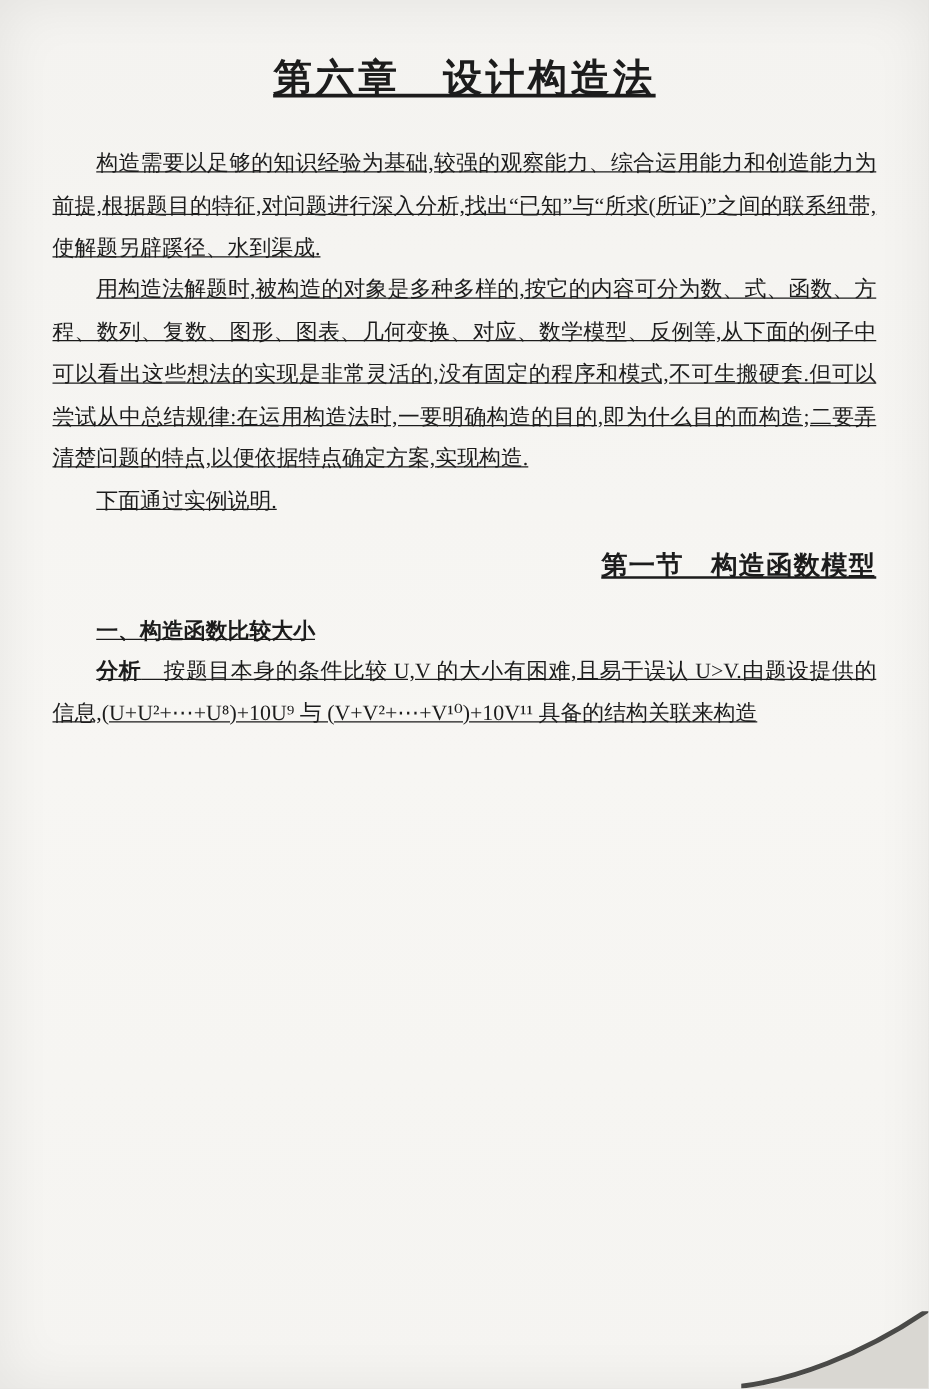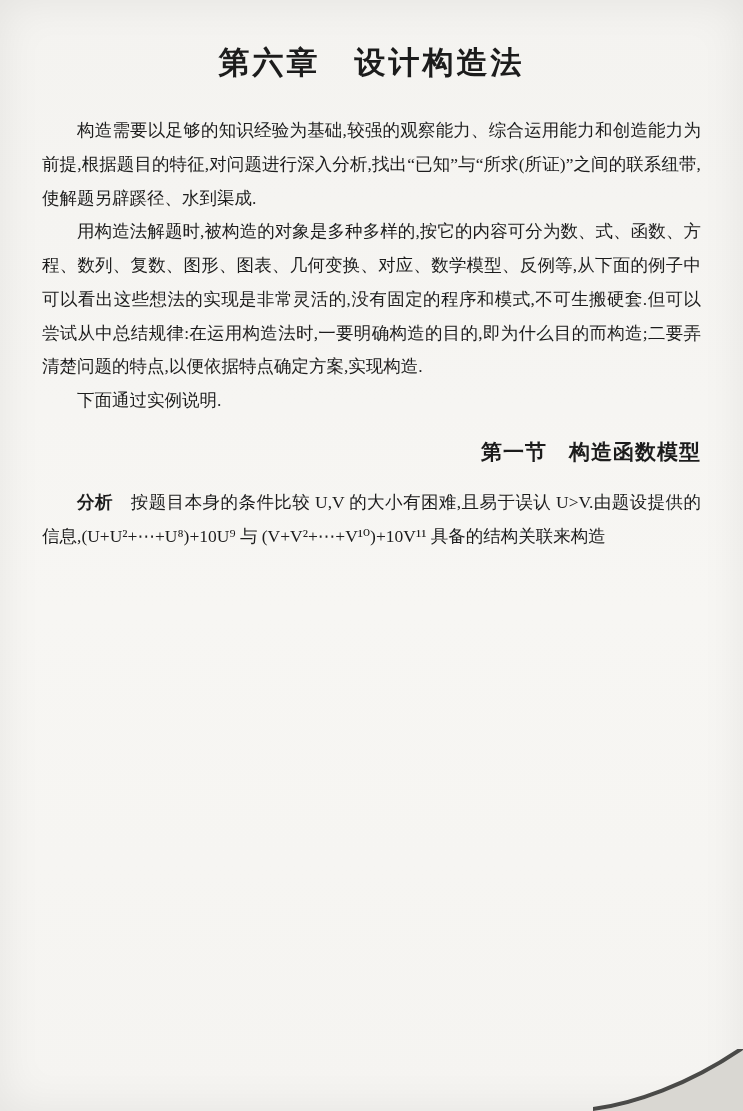--- a/index.html
+++ b/index.html
@@ -12,20 +12,21 @@
     width: 743px;
     height: 1111px;
     margin: 0 auto;
     box-sizing: border-box;
     padding: 34px 42px 20px 42px;
     background: linear-gradient(180deg, #f4f3f0 0%, #f7f6f3 55%, #f5f4f1 100%);
     box-shadow: inset 0 0 45px rgba(0,0,0,0.07);
     font-family: "Liberation Serif", "DejaVu Serif", serif;
     color: #1c1c1c;
     overflow: hidden;
+    text-decoration: underline;
   }
   .chapter-title {
     margin: 8px 0 30px 0;
     text-align: center;
     font-size: 31px;
     font-weight: 700;
     letter-spacing: 3px;
   }
   .body-text {
     font-size: 17.5px;
@@ -72,20 +73,21 @@
 
   <div class="body-text">
     <p class="para">构造需要以足够的知识经验为基础,较强的观察能力、综合运用能力和创造能力为前提,根据题目的特征,对问题进行深入分析,找出“已知”与“所求(所证)”之间的联系纽带,使解题另辟蹊径、水到渠成.</p>
     <p class="para">用构造法解题时,被构造的对象是多种多样的,按它的内容可分为数、式、函数、方程、数列、复数、图形、图表、几何变换、对应、数学模型、反例等,从下面的例子中可以看出这些想法的实现是非常灵活的,没有固定的程序和模式,不可生搬硬套.但可以尝试从中总结规律:在运用构造法时,一要明确构造的目的,即为什么目的而构造;二要弄清楚问题的特点,以便依据特点确定方案,实现构造.</p>
     <p class="para">下面通过实例说明.</p>
   </div>
 
   <h2 class="section-title">第一节　构造函数模型</h2>
 
 
+  <h3 class="subsection-title">一、构造函数比较大小</h3>
 
   <div class="body-text">
     <p class="para"><span class="bold-label">分析</span><span>　按题目本身的条件比较 U,V 的大小有困难,且易于误认 U&gt;V.由题设提供的信息,(U+U²+⋯+U⁸)+10U⁹ 与 (V+V²+⋯+V¹⁰)+10V¹¹ 具备的结构关联来构造</span></p>
   </div>
 
   <svg class="page-curl" viewBox="0 0 150 62" xmlns="http://www.w3.org/2000/svg">
     <path d="M0,62 C 38,58 92,40 150,-2 L150,62 Z" fill="#d9d7d2"></path>
     <path d="M0,60 C 40,55 95,36 148,0" fill="none" stroke="#4a4a48" stroke-width="4" stroke-linecap="round"></path>
   </svg>
 

